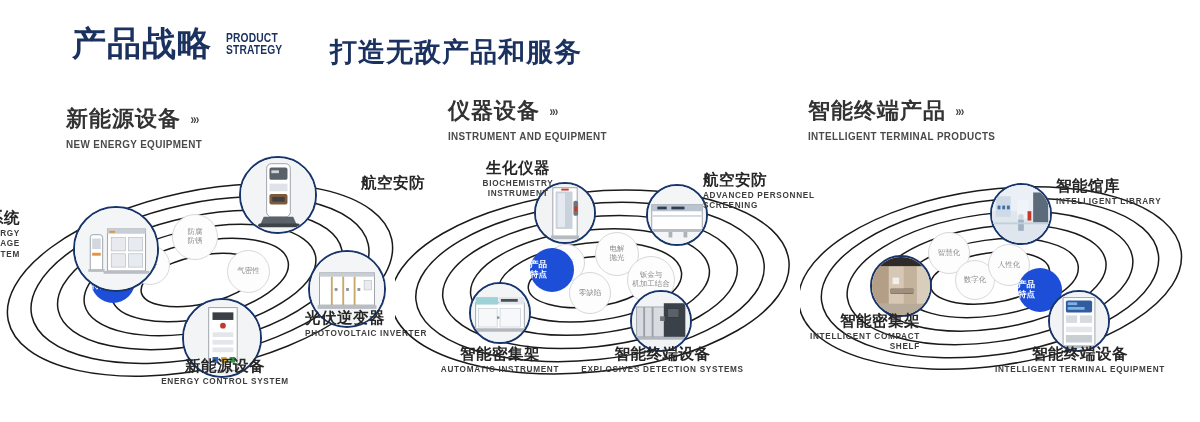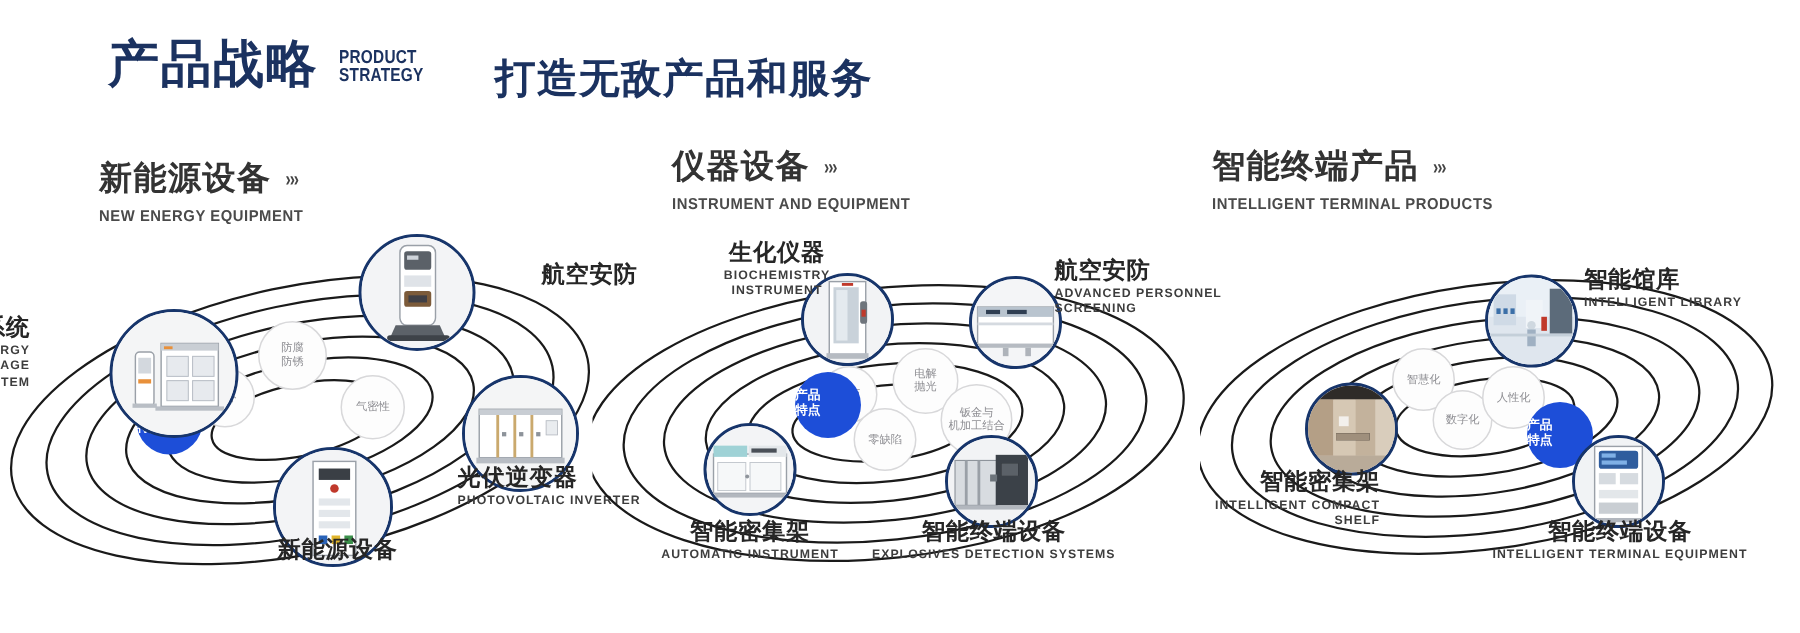--- a/index.html
+++ b/index.html
@@ -208,20 +208,21 @@
         <rect x="30" y="34" width="22" height="5" fill="#e3e7eb"></rect>
         <rect x="30" y="42" width="22" height="5" fill="#e3e7eb"></rect>
         <rect x="30" y="50" width="22" height="5" fill="#e3e7eb"></rect>
         <rect x="30" y="60" width="6" height="6" fill="#2a63b8"></rect>
         <rect x="39" y="60" width="6" height="6" fill="#e0b52c"></rect>
         <rect x="48" y="60" width="6" height="6" fill="#3a8f4a"></rect>
       </svg>
     </div>
     <div class="lbl c" style="left:85px;top:208px;width:280px;">
       <div class="cn">新能源设备</div>
+      <div class="en" style="white-space:pre-line;">ENERGY CONTROL SYSTEM</div>
     </div>
   </div>
 
   <div class="cluster" id="cluster2">
     <svg class="rings" viewBox="0 0 400 262">
       <g fill="none" stroke="#1a1a1a" stroke-width="1.5" transform="rotate(-6 195 132)">
         <ellipse cx="195" cy="132" rx="62" ry="25"></ellipse>
         <ellipse cx="195" cy="132" rx="92" ry="39"></ellipse>
         <ellipse cx="195" cy="132" rx="120" ry="52"></ellipse>
         <ellipse cx="195" cy="132" rx="148" ry="65"></ellipse>

